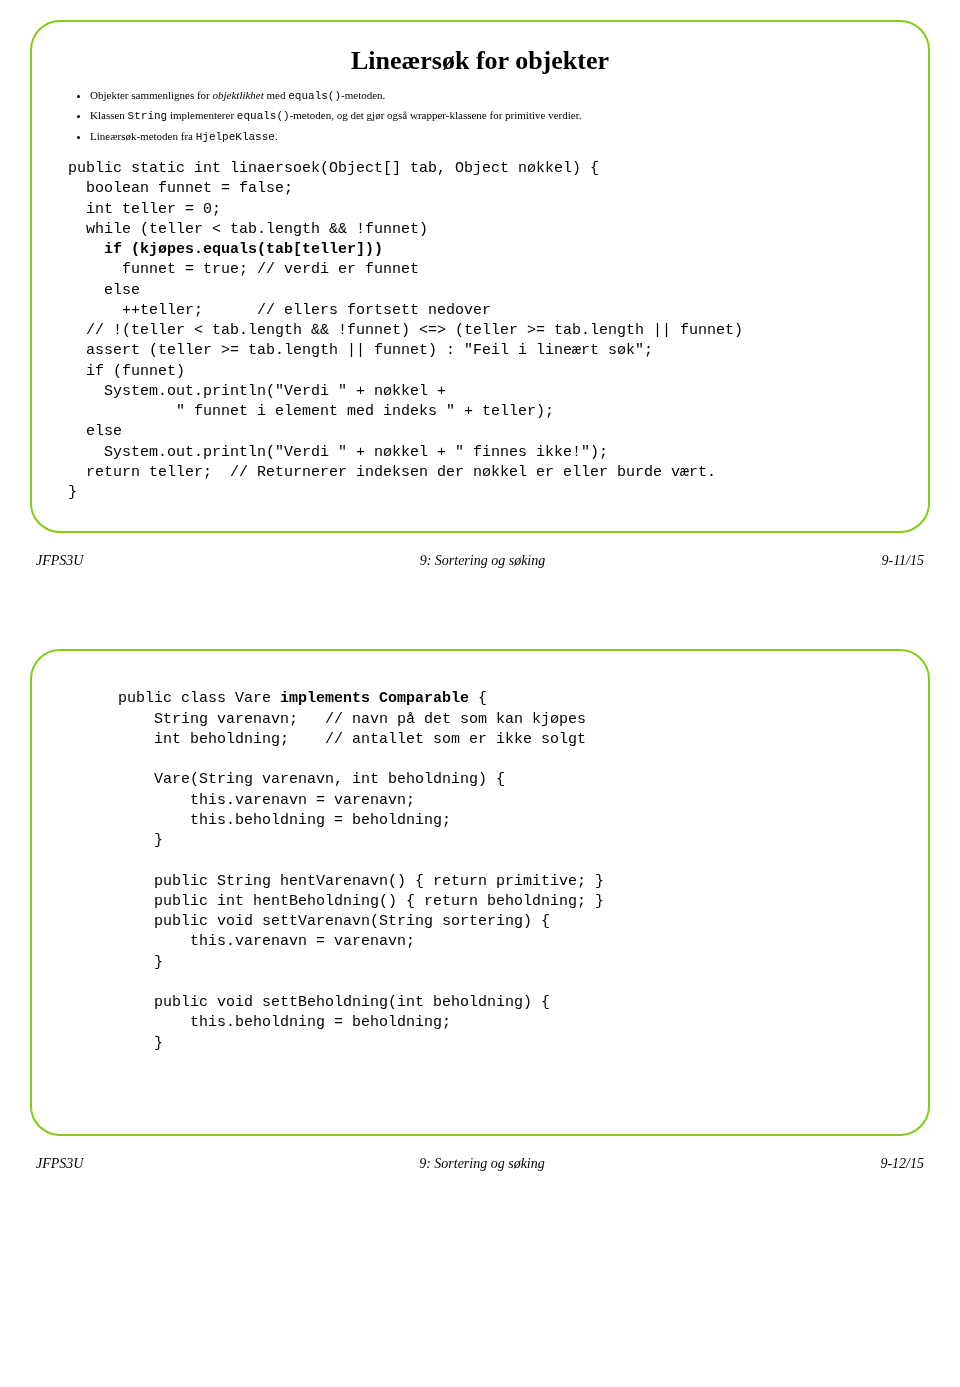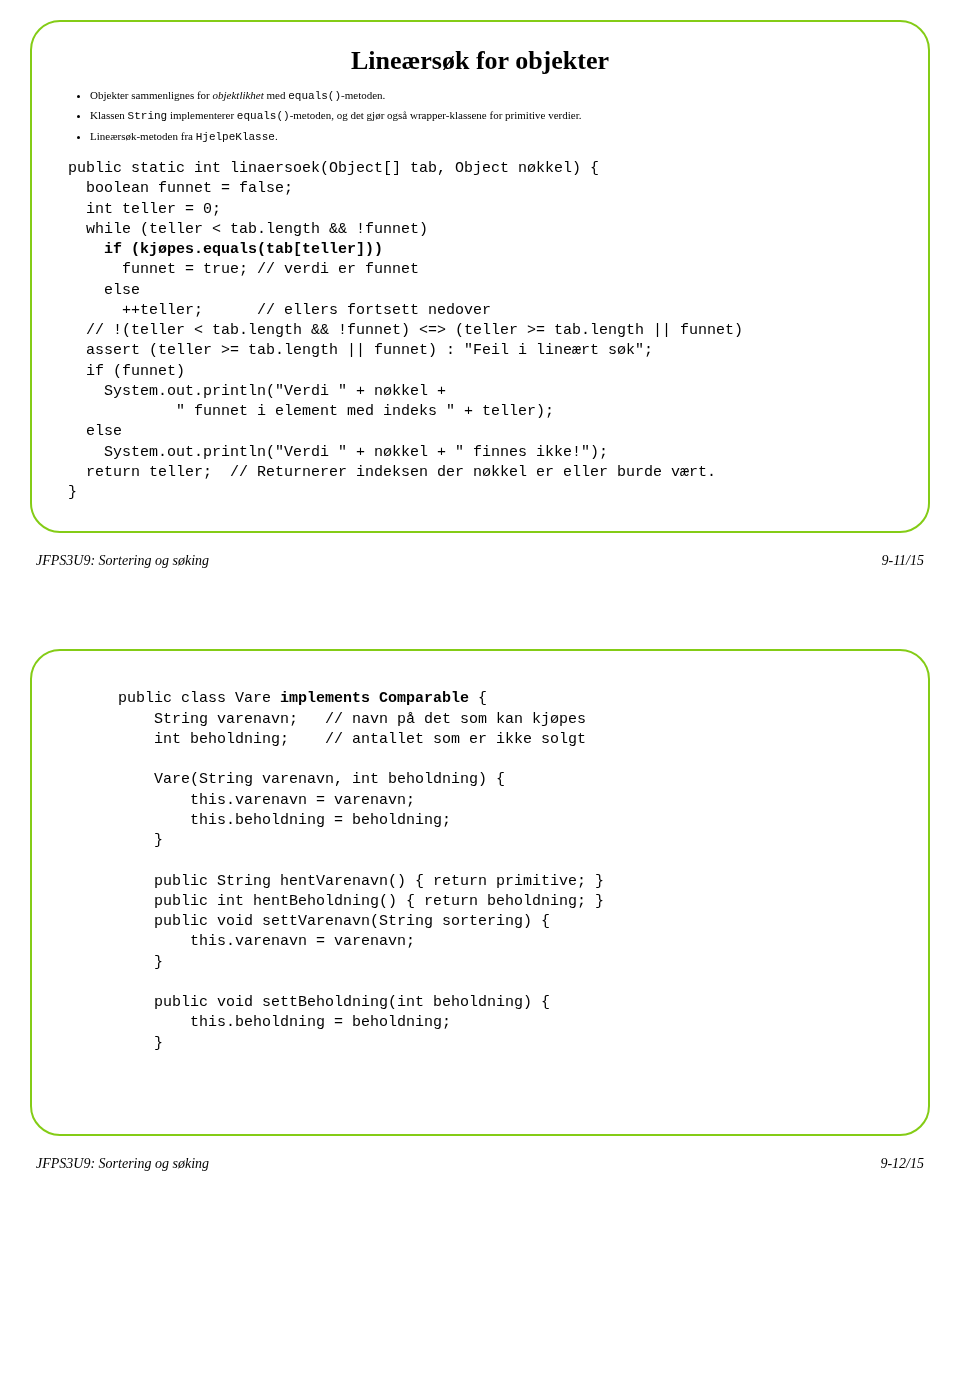--- a/index.html
+++ b/index.html
@@ -49,21 +49,21 @@
     font-weight: bold;
   }
   .footer {
     display: flex;
     justify-content: space-between;
     font-style: italic;
     font-size: 14px;
     margin: 6px 36px 30px 36px;
     font-family: Georgia, 'Times New Roman', serif;
   }
-  .footer-center { text-align: left; flex: 1; }
+  .footer-center { text-align: center; flex: 1; }
   .footer-left { flex: 0 0 auto; }
   .footer-right { flex: 0 0 auto; }
   .gap {
     height: 30px;
   }
 </style>
 </head>
 <body>
 
 <div class="slide">

